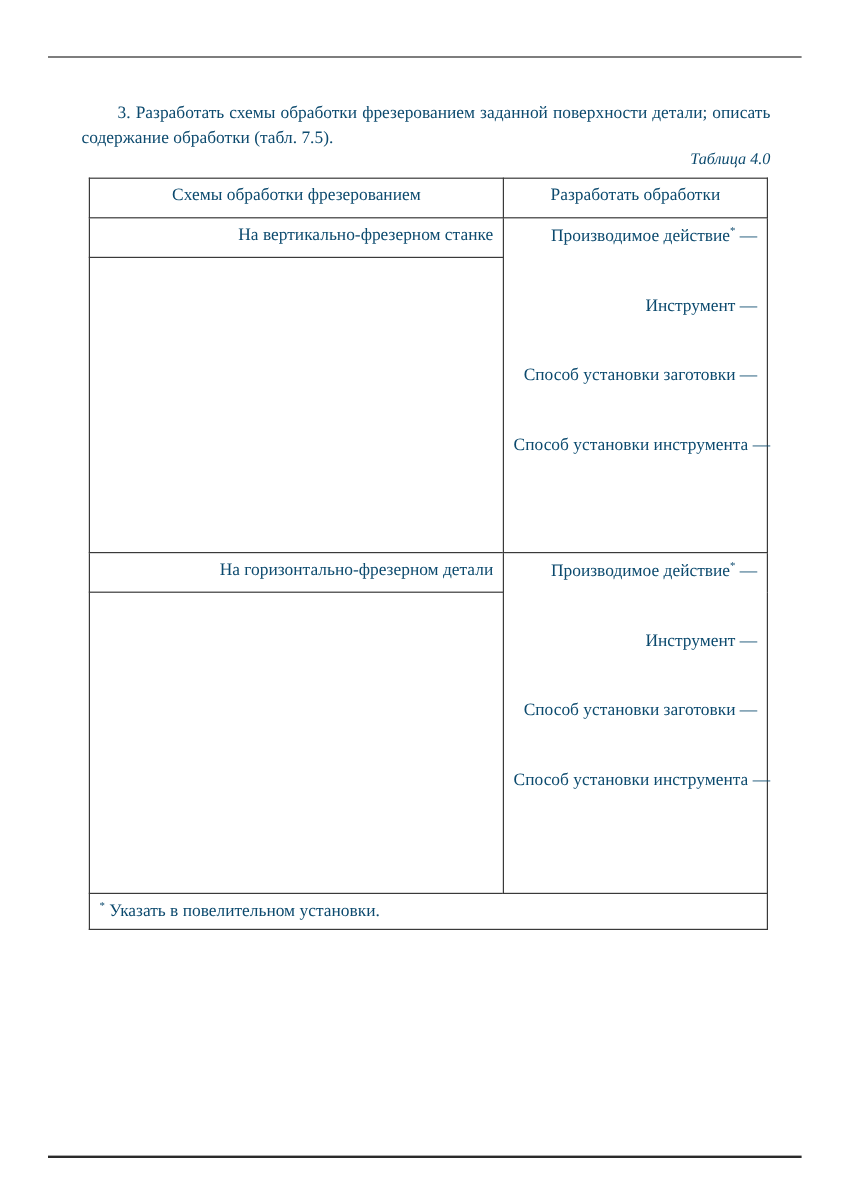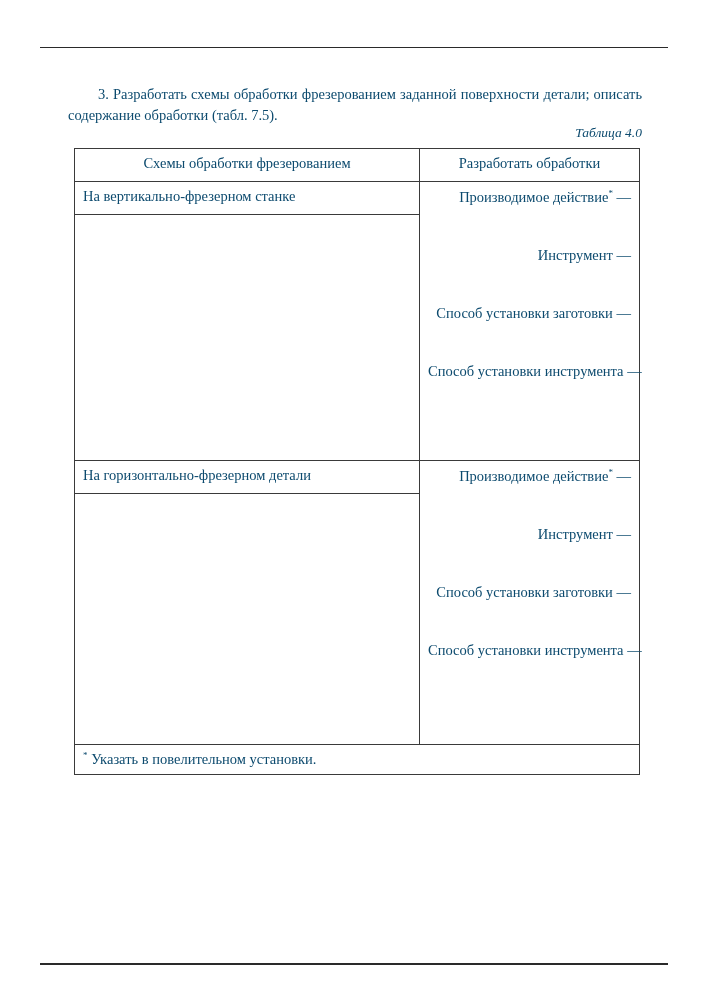--- a/index.html
+++ b/index.html
@@ -64,21 +64,21 @@
     padding: 6px 8px;
     box-sizing: border-box;
   }
   td.col-header {
     text-align: center;
     height: 33px;
     vertical-align: middle;
     padding: 4px 8px;
   }
   td.scheme-title {
-    text-align: left;
+    text-align: right;
     vertical-align: middle;
     height: 33px;
     padding: 4px 8px;
   }
   td.drawing-area-1 { height: 246px; }
   td.drawing-area-2 { height: 251px; }
   td.content-cell {
     padding: 6px 6px 6px 8px;
   }
   .content-item {

